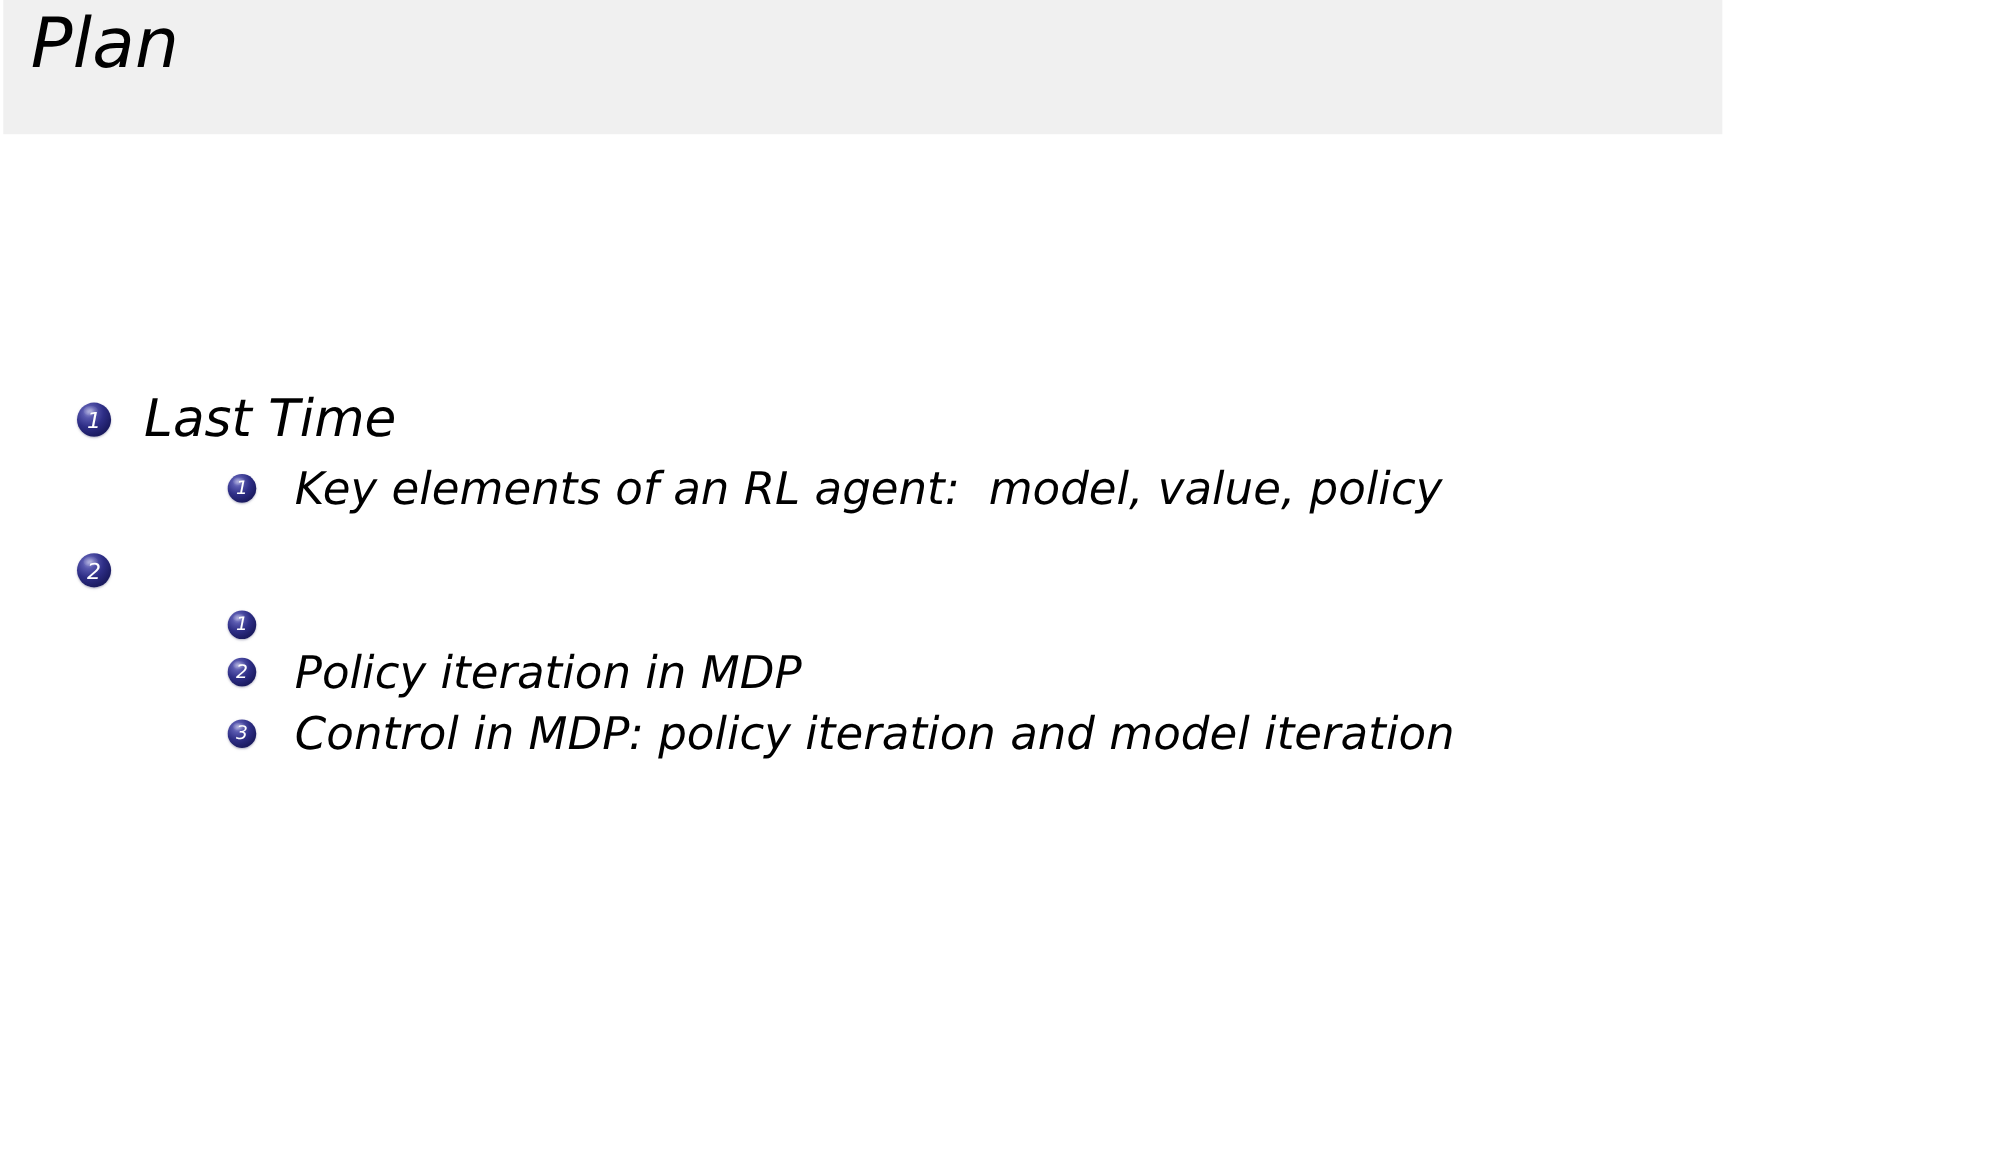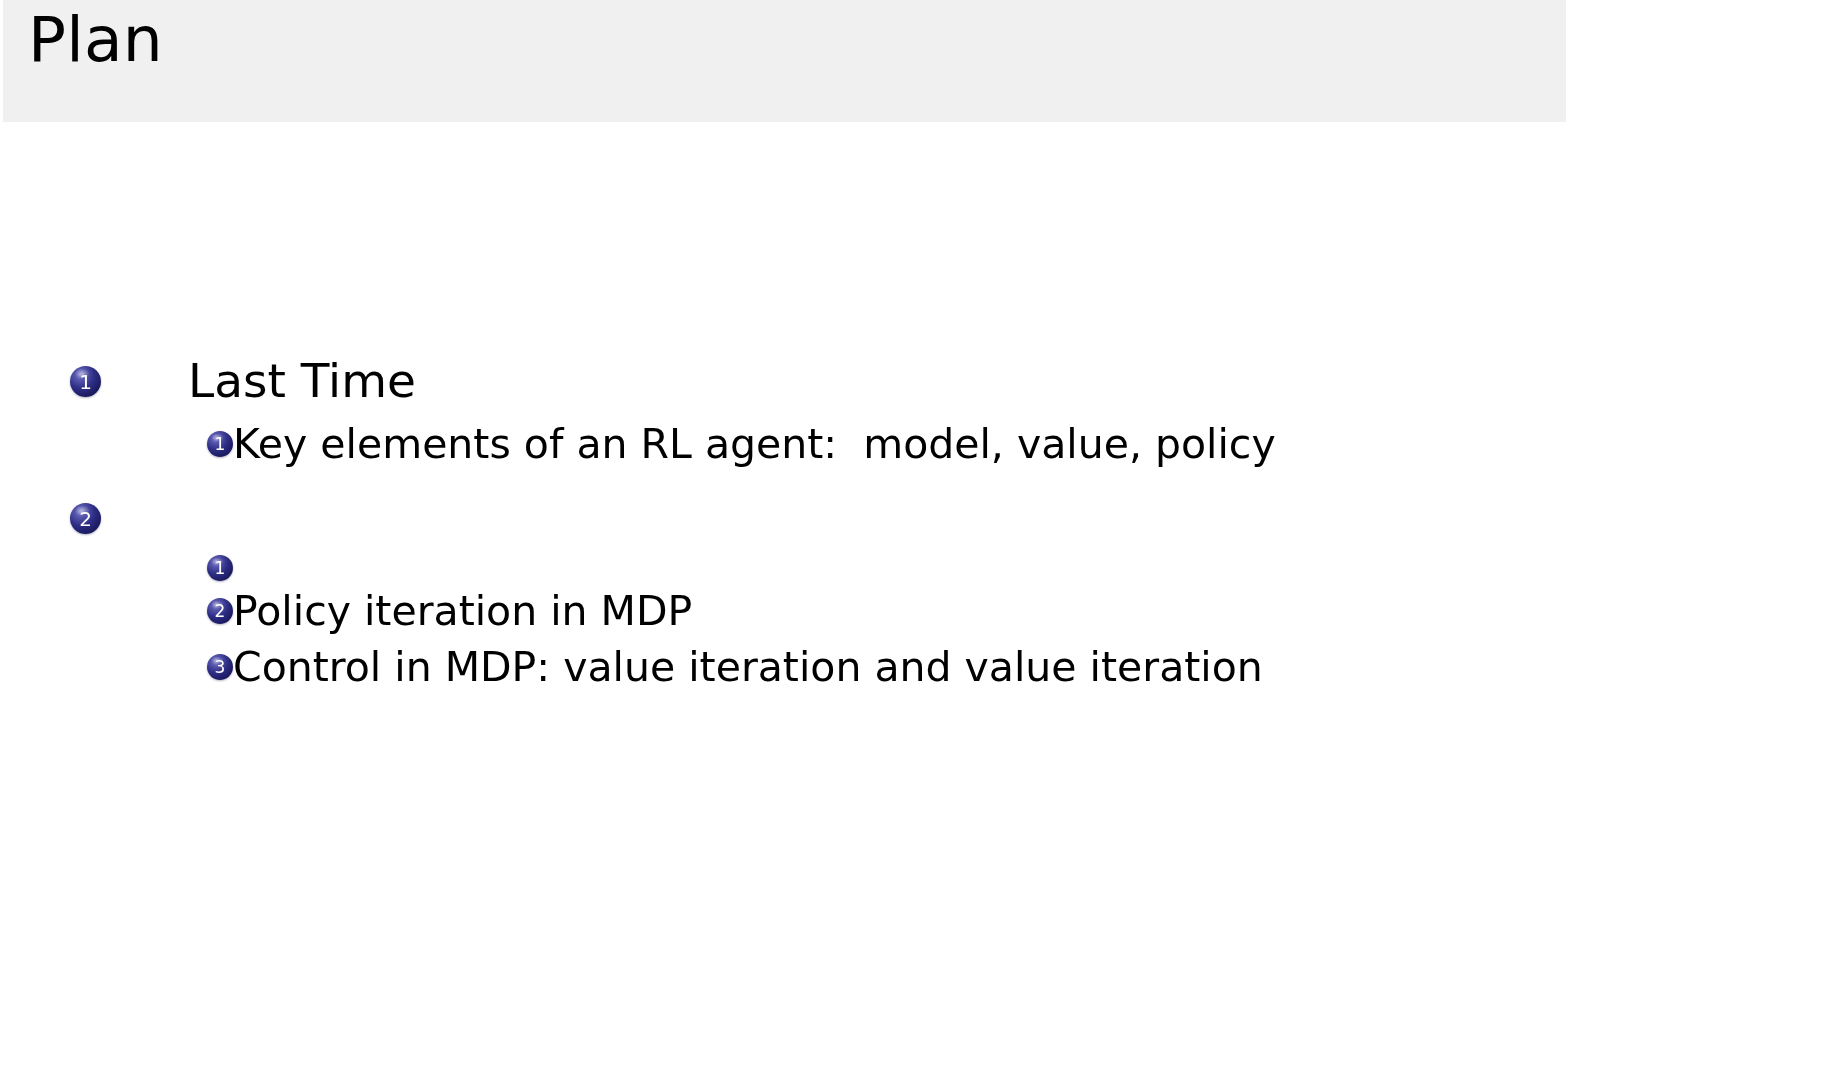--- a/index.html
+++ b/index.html
@@ -11,20 +11,21 @@
   body {
     font-family: "DejaVu Sans", sans-serif;
   }
 
   .slide {
     position: relative;
     width: 1566px;
     height: 1068px;
     background: #ffffff;
     overflow: hidden;
+    font-style: italic;
   }
 
   
   .title-bar {
     position: absolute;
     left: 3px;
     top: 0;
     right: 0;
     height: 122px;
     background: #f0f0f0;
@@ -115,40 +116,41 @@
   .lvl1 > .item-row > .ball {
     width: 31px;
     height: 31px;
     font-size: 20px;
     margin-top: 14px;
   }
   .lvl1 > .item-row > .label {
     font-size: 47px;
     line-height: 58px;
     color: #000000;
-    margin-left: 87px;
+    margin-left: 30px;
     font-family: "DejaVu Sans", sans-serif;
     white-space: pre;
   }
 
   
   .lvl2-group {
     margin-left: 137px;
     margin-top: 8px;
   }
   .lvl2 > .item-row > .ball {
     width: 26px;
     height: 26px;
     font-size: 17px;
     margin-top: 13px;
   }
   .lvl2 > .item-row > .label {
     font-size: 41px;
     line-height: 52px;
     color: #000000;
+    margin-left: 35px;
     font-family: "DejaVu Sans", sans-serif;
     max-width: 1325px;
     white-space: pre-wrap;
   }
 
   .spacer-1 { height: 19px; }
   .spacer-2 { height: 4px; }
 </style>
 </head>
 <body>
@@ -212,21 +214,21 @@
             </div>
           </div>
 
           <div class="spacer-2"></div>
 
           <div class="item lvl2">
             <div class="item-row">
               <div class="ball">
                 <span>3</span>
               </div>
-              <div class="label">Control in MDP: value iteration and value iteration</div>
+              <div class="label">Control in MDP: policy iteration and model iteration</div>
             </div>
           </div>
 
         </div>
       </div>
 
     </div>
   </div>
 
 </div>

